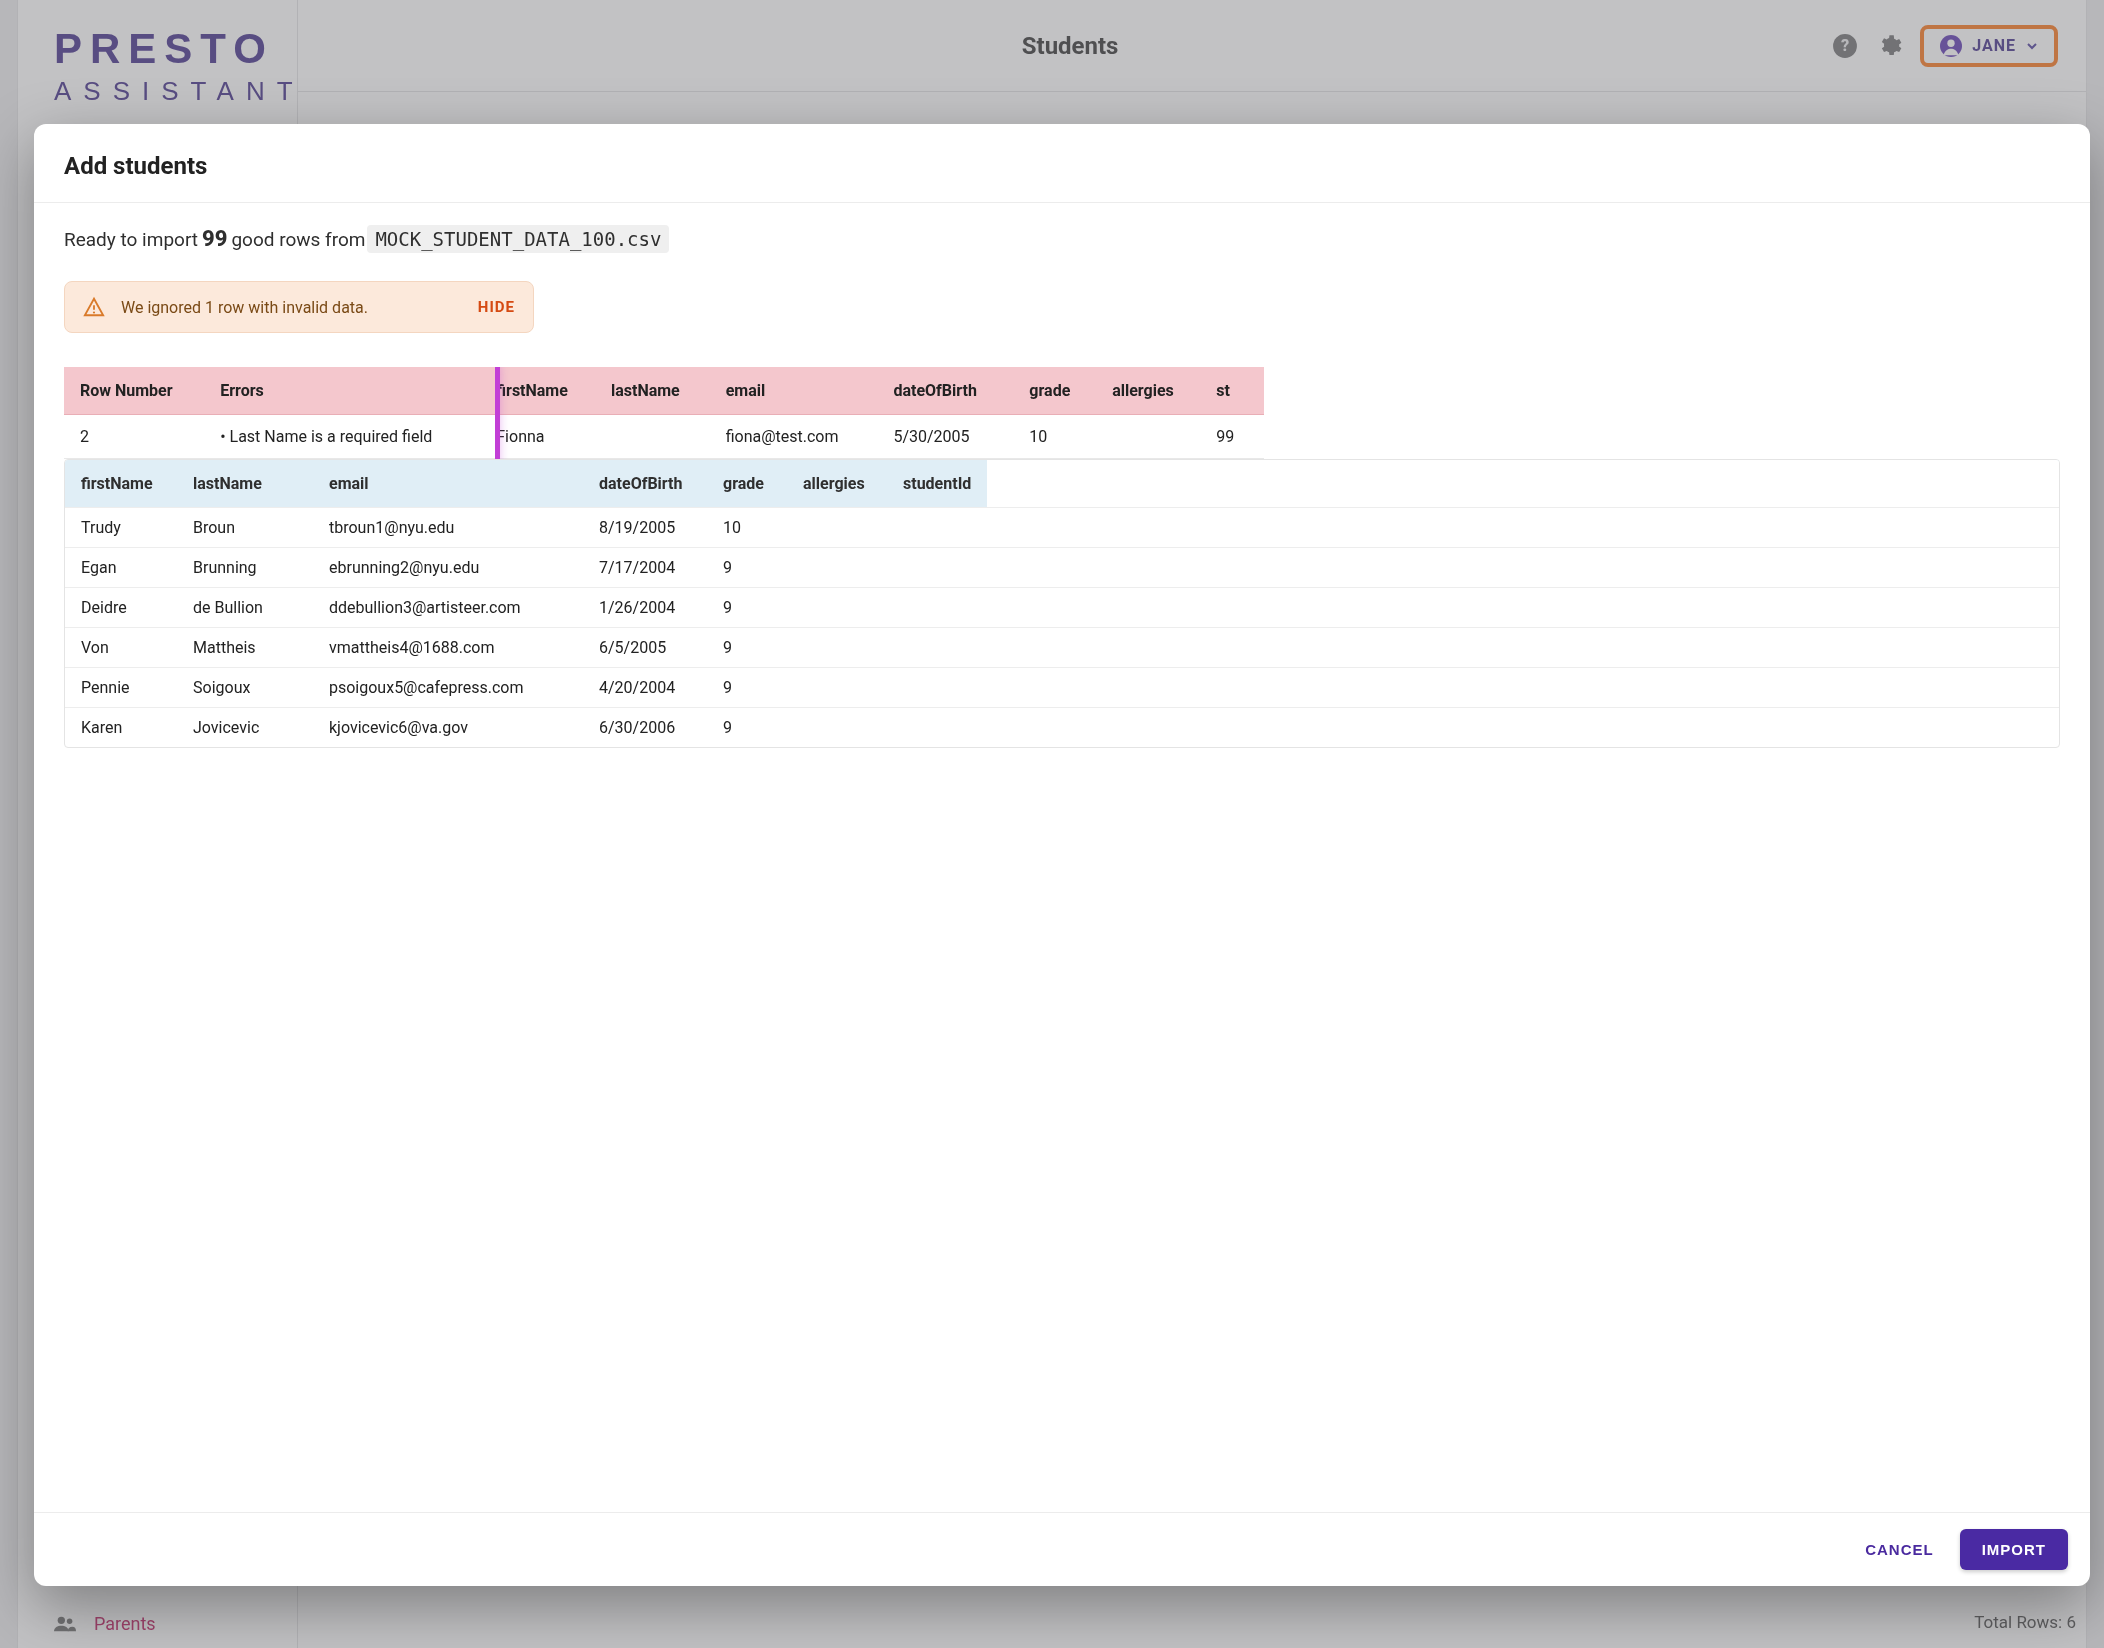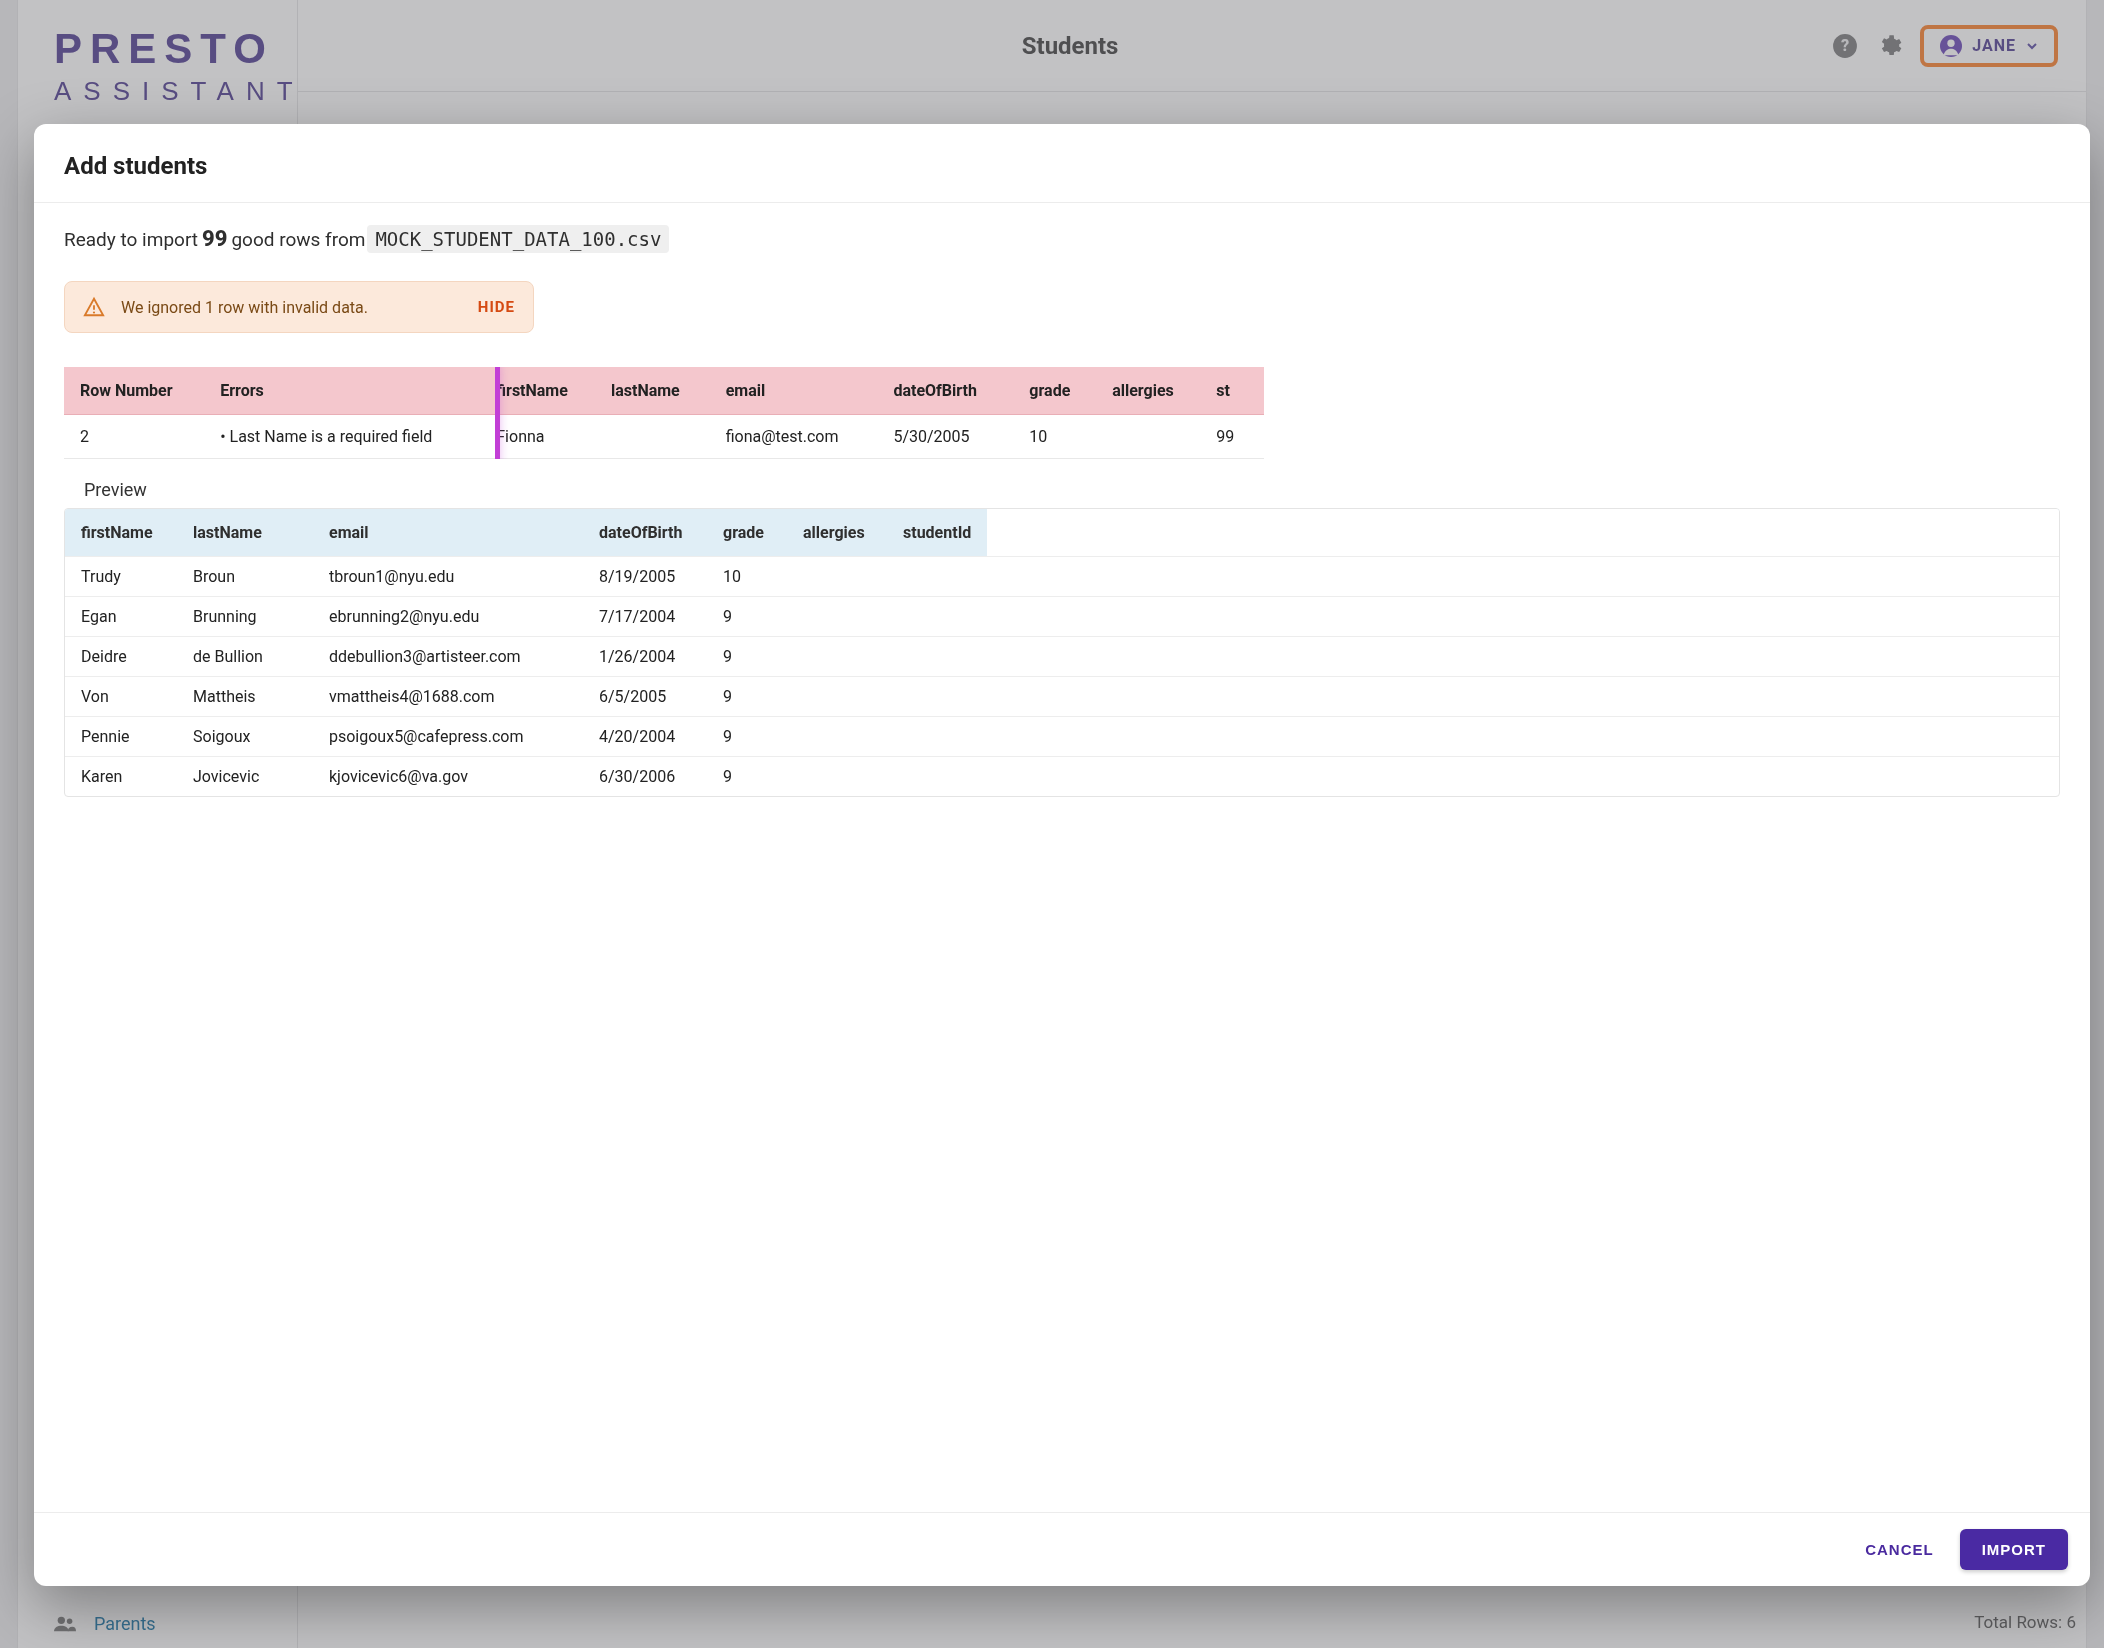--- a/index.html
+++ b/index.html
@@ -44,21 +44,21 @@
     font-family: "Arial Narrow", Arial, sans-serif;
     font-weight: 400;
     font-size: 26px;
     letter-spacing: 12px;
     color: #3f2a87;
     margin-top: 6px;
   }
   .sidebar .nav-item {
     display:flex; align-items:center; gap:18px;
     padding: 14px 22px 14px 36px;
-    color:#0369a1; font-size:18px;
+    color:#be185d; font-size:18px;
   }
   .sidebar .nav-icon { width:22px; height:18px; fill:#6b6b6b; }
 
   .main { flex:1; display:flex; flex-direction:column; }
   .topbar {
     height: 92px;
     border-bottom: 1px solid #e2e2e4;
     display:flex; align-items:center;
     padding: 0 28px;
     gap: 18px;
@@ -310,21 +310,20 @@
                 <td>5/30/2005</td>
                 <td>10</td>
                 <td></td>
                 <td>99</td>
               </tr>
             </tbody>
         </table>
         <div class="highlight-ring" id="ring" style="left: -18px; top: -14px; width: 454px; height: 122px;"></div>
       </div>
 
-      <div class="preview-label">Preview</div>
       <div class="prev-wrap">
         <table class="prev-table">
           <thead>
             <tr>
               <th class="pcolfn">firstName</th>
               <th class="pcolln">lastName</th>
               <th class="pcolem">email</th>
               <th class="pcold">dateOfBirth</th>
               <th class="pcolg">grade</th>
               <th class="pcola">allergies</th>

